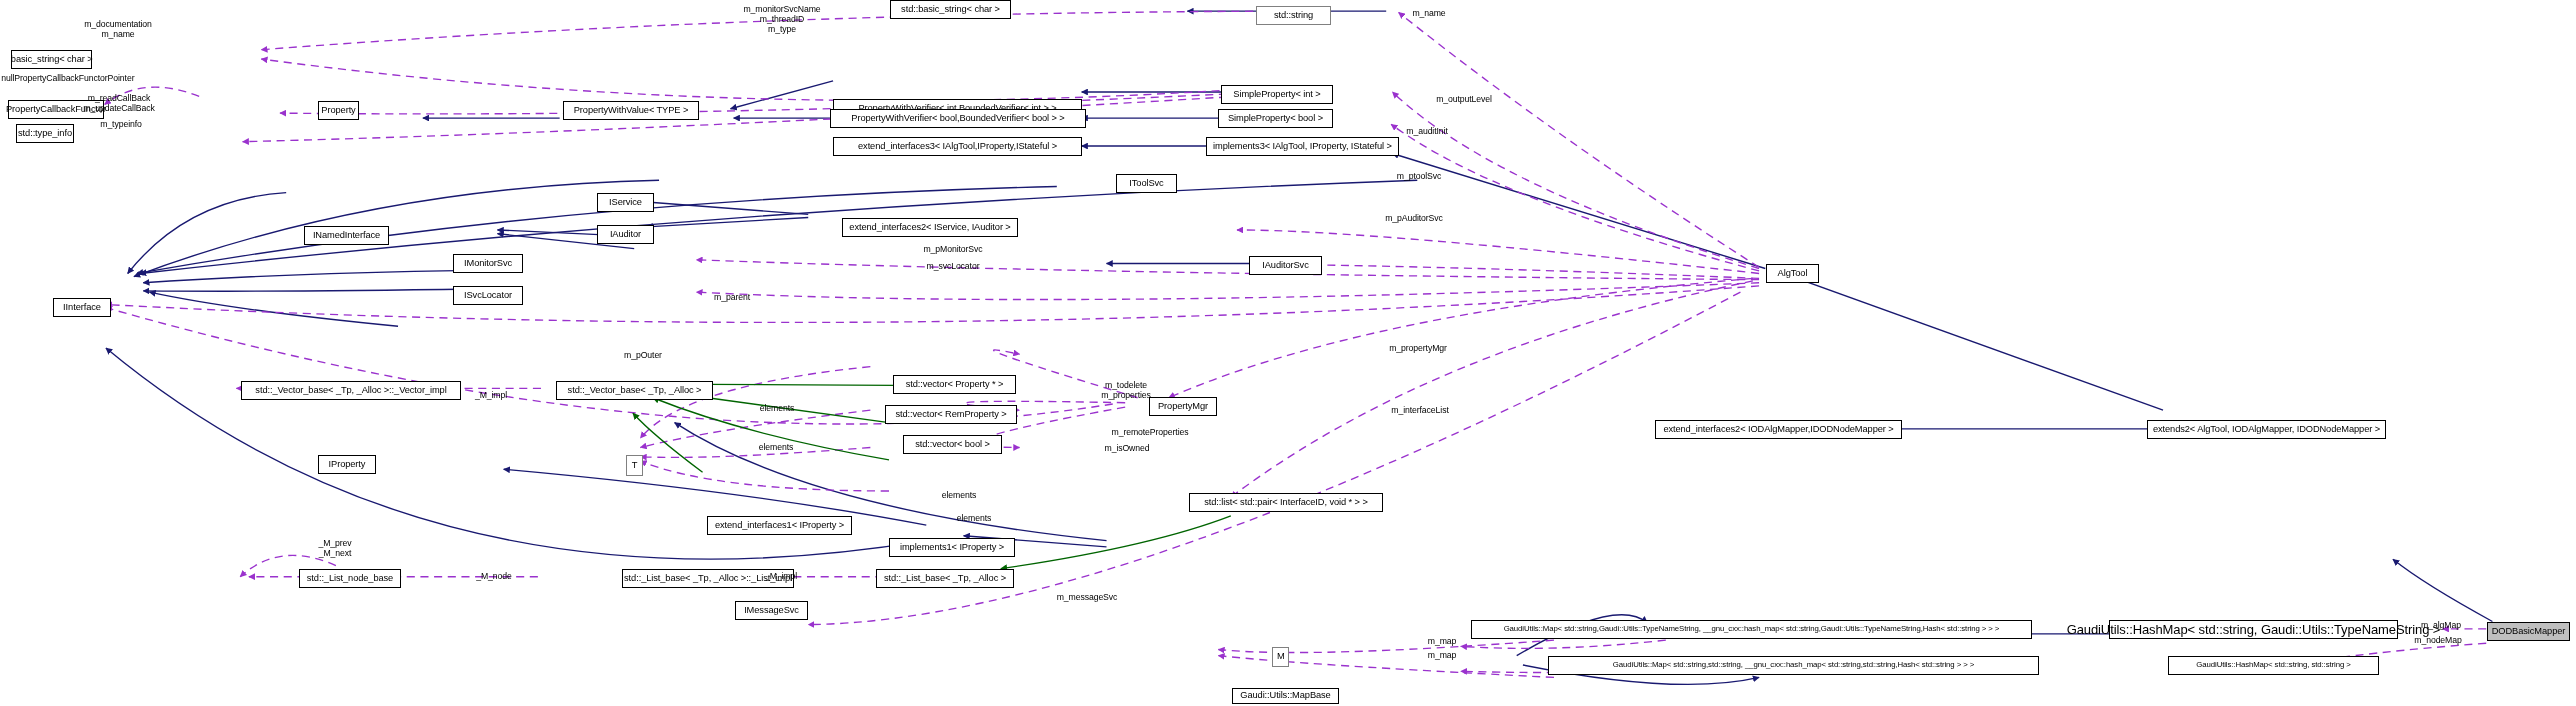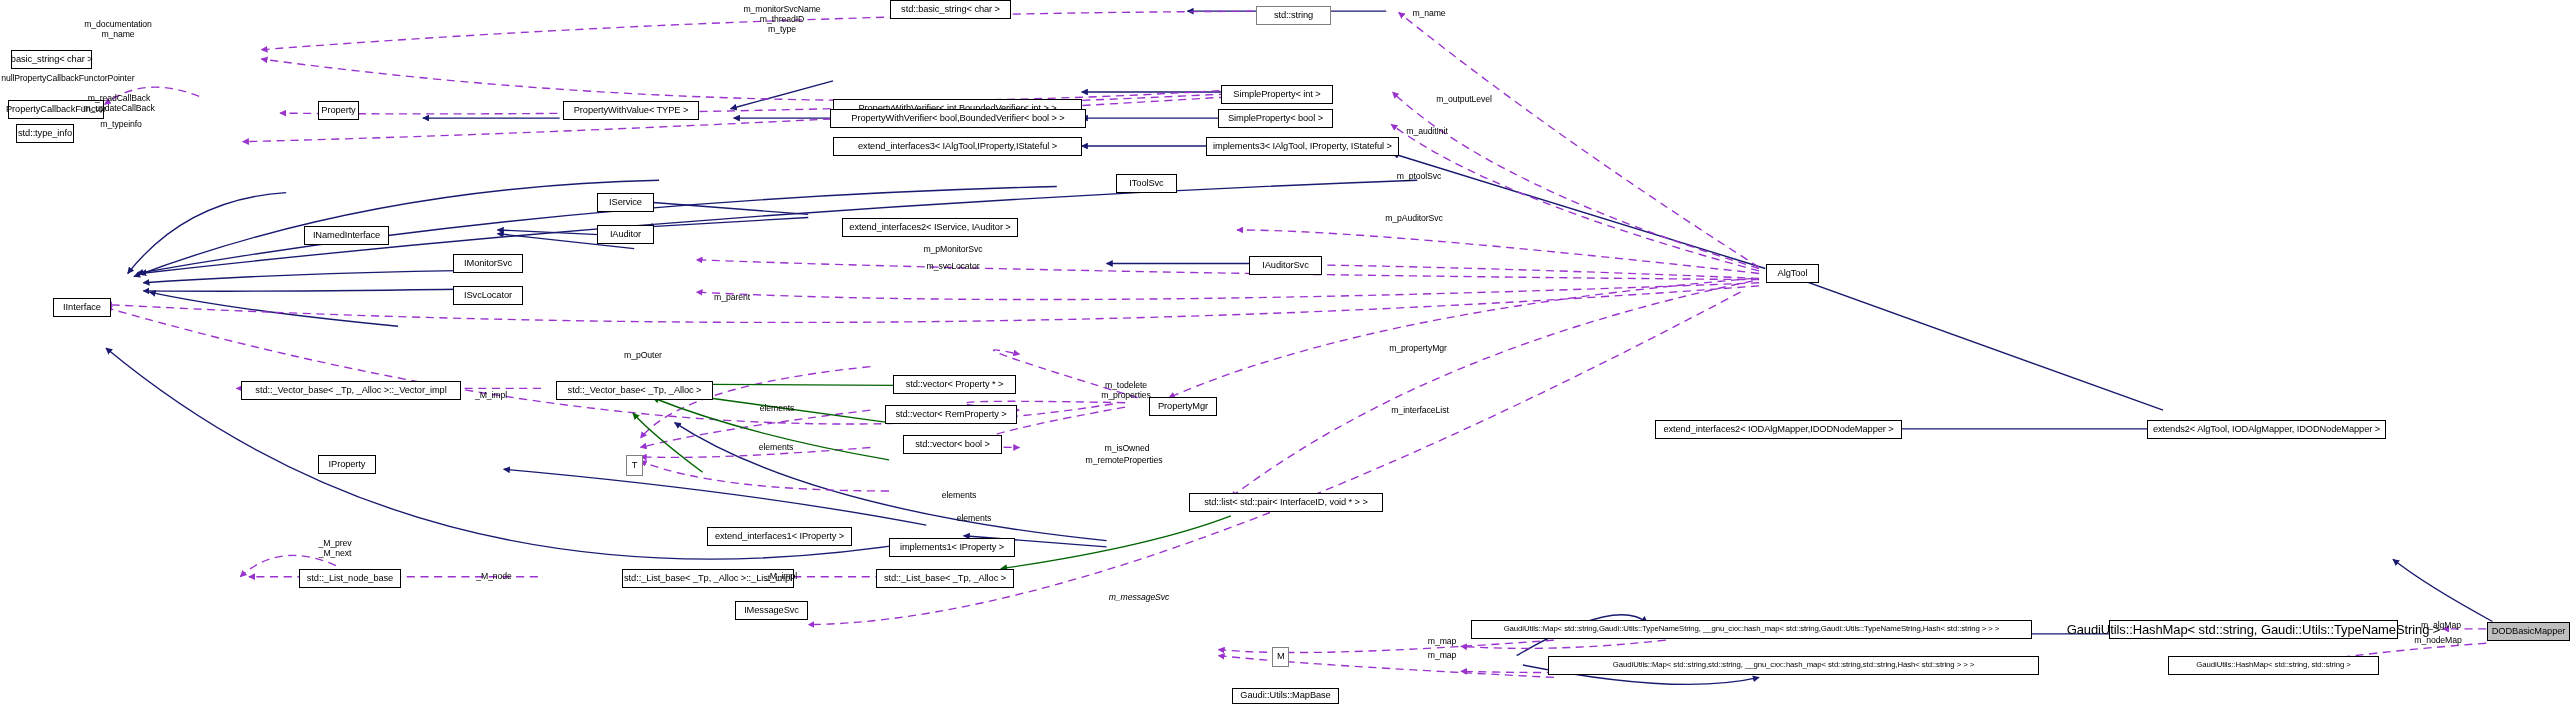--- a/index.html
+++ b/index.html
@@ -210,21 +210,21 @@
   <div class="node" style="left:1249px;top:256px;width:73px;">IAuditorSvc</div>
   <div class="node" style="left:1766px;top:264px;width:53px;">AlgTool</div>
   <div class="node" style="left:241px;top:381px;width:220px;">std::_Vector_base&lt; _Tp, _Alloc &gt;::_Vector_impl</div>
   <div class="node" style="left:556px;top:381px;width:157px;">std::_Vector_base&lt; _Tp, _Alloc &gt;</div>
   <div class="node" style="left:318px;top:455px;width:58px;">IProperty</div>
   <div class="node gray-border" style="left:626px;top:449px;width:17px;height:21px;">T</div>
   <div class="node" style="left:893px;top:375px;width:123px;">std::vector&lt; Property * &gt;</div>
   <div class="node" style="left:885px;top:405px;width:132px;">std::vector&lt; RemProperty &gt;</div>
   <div class="node" style="left:903px;top:435px;width:99px;">std::vector&lt; bool &gt;</div>
   <div class="node" style="left:1149px;top:397px;width:68px;">PropertyMgr</div>
-  <div class="node" style="left:707px;top:527px;width:145px;">extend_interfaces1&lt; IProperty &gt;</div>
+  <div class="node" style="left:707px;top:516px;width:145px;">extend_interfaces1&lt; IProperty &gt;</div>
   <div class="node" style="left:889px;top:538px;width:126px;">implements1&lt; IProperty &gt;</div>
   <div class="node" style="left:1189px;top:493px;width:194px;">std::list&lt; std::pair&lt; InterfaceID, void * &gt; &gt;</div>
   <div class="node" style="left:299px;top:569px;width:102px;">std::_List_node_base</div>
   <div class="node" style="left:622px;top:569px;width:172px;">std::_List_base&lt; _Tp, _Alloc &gt;::_List_impl</div>
   <div class="node" style="left:876px;top:569px;width:138px;">std::_List_base&lt; _Tp, _Alloc &gt;</div>
   <div class="node" style="left:735px;top:601px;width:73px;">IMessageSvc</div>
   <div class="node gray-border" style="left:1272px;top:641px;width:17.4px;height:20px;">M</div>
   <div class="node" style="left:1232px;top:688px;width:107px;height:16px;">Gaudi::Utils::MapBase</div>
   <div class="node" style="left:1471px;top:620px;width:561px;font-size:7.8px;">GaudiUtils::Map&lt; std::string,Gaudi::Utils::TypeNameString, __gnu_cxx::hash_map&lt; std::string,Gaudi::Utils::TypeNameString,Hash&lt; std::string &gt; &gt; &gt;</div>
   <div class="node" style="left:1548px;top:656px;width:491px;font-size:7.8px;">GaudiUtils::Map&lt; std::string,std::string, __gnu_cxx::hash_map&lt; std::string,std::string,Hash&lt; std::string &gt; &gt; &gt;</div>
@@ -252,28 +252,28 @@
   <div class="edge-label center" style="left:953px;top:261px;text-align:center;">m_svcLocator</div>
   <div class="edge-label center" style="left:732px;top:292px;text-align:center;">m_parent</div>
   <div class="edge-label center" style="left:625px;top:350px;text-align:center;padding-left:36px;">m_pOuter</div>
   <div class="edge-label center" style="left:491px;top:390px;text-align:center;">_M_impl</div>
   <div class="edge-label center" style="left:777px;top:403px;text-align:center;">elements</div>
   <div class="edge-label center" style="left:776px;top:442px;text-align:center;">elements</div>
   <div class="edge-label center" style="left:959px;top:490px;text-align:center;">elements</div>
   <div class="edge-label center" style="left:974px;top:513px;text-align:center;">elements</div>
   <div class="edge-label center" style="left:1126px;top:380px;text-align:center;"><span style="white-space:pre-line;">m_todelete
 m_properties</span></div>
-  <div class="edge-label center" style="left:1124px;top:427px;text-align:center;margin-top:28px;">m_remoteProperties</div>
+  <div class="edge-label center" style="left:1150px;top:427px;text-align:center;">m_remoteProperties</div>
   <div class="edge-label center" style="left:1127px;top:443px;text-align:center;">m_isOwned</div>
   <div class="edge-label center" style="left:1418px;top:343px;text-align:center;">m_propertyMgr</div>
   <div class="edge-label center" style="left:1420px;top:405px;text-align:center;">m_interfaceList</div>
   <div class="edge-label center" style="left:335px;top:538px;text-align:center;"><span style="white-space:pre-line;">_M_prev
 _M_next</span></div>
   <div class="edge-label center" style="left:494px;top:571px;text-align:center;">_M_node</div>
   <div class="edge-label center" style="left:781px;top:571px;text-align:center;">_M_impl</div>
-  <div class="edge-label center" style="left:1139px;top:592px;text-align:right;font-style:italic;">m_messageSvc</div>
+  <div class="edge-label center" style="left:1087px;top:592px;text-align:right;">m_messageSvc</div>
   <div class="edge-label center" style="left:1442px;top:636px;text-align:center;">m_map</div>
   <div class="edge-label center" style="left:1442px;top:650px;text-align:center;">m_map</div>
   <div class="edge-label center" style="left:2441px;top:620px;text-align:center;">m_algMap</div>
   <div class="edge-label center" style="left:2438px;top:635px;text-align:center;">m_nodeMap</div>
 
 </div>
 
 
 </body></html>

